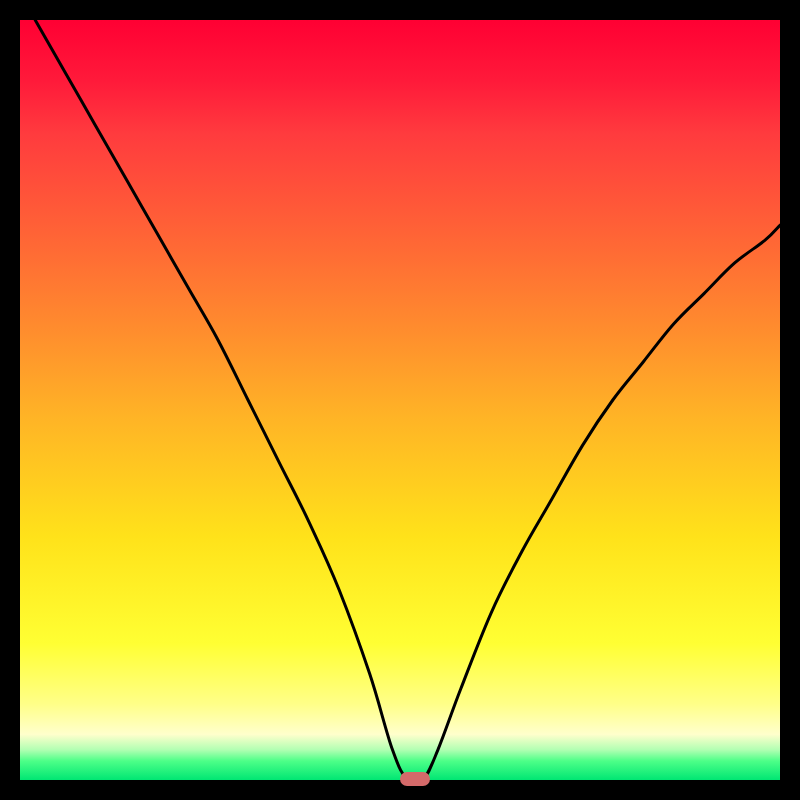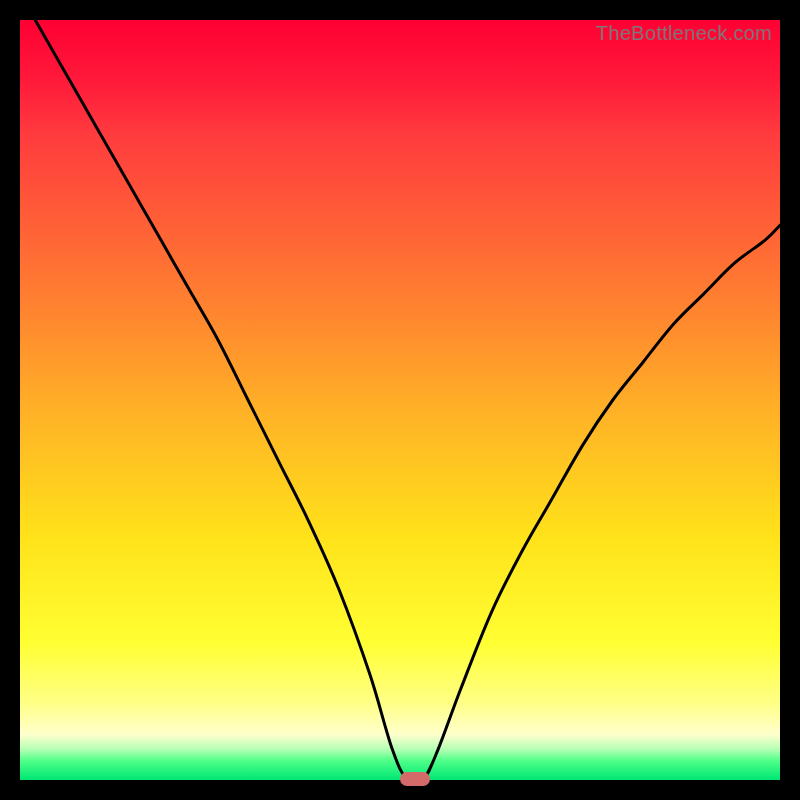--- a/index.html
+++ b/index.html
@@ -56,20 +56,19 @@
     height: 14px;
     border-radius: 7px;
     background: #d46a6a;
   }
 </style>
 </head>
 <body>
 
 <div class="chart-container">
 
-  <div class="watermark">TheBottleneck.com</div>
 
   <svg class="curve" viewBox="0 0 760 760" preserveAspectRatio="none">
     <path fill="none" stroke="#000000" stroke-width="3" stroke-linecap="round" d="M 15.2 0.0 C 20.7 9.6, 34.7 34.0, 45.6 53.2 C 56.5 72.4, 65.1 87.2, 76.0 106.4 C 86.9 125.6, 95.5 140.4, 106.4 159.6 C 117.3 178.8, 125.9 193.6, 136.8 212.8 C 147.7 232.0, 156.3 246.8, 167.2 266.0 C 178.1 285.2, 186.7 298.7, 197.6 319.2 C 208.5 339.7, 217.1 358.1, 228.0 380.0 C 238.9 401.9, 247.5 418.9, 258.4 440.8 C 269.3 462.7, 277.9 478.3, 288.8 501.6 C 299.7 524.9, 308.3 542.6, 319.2 570.0 C 330.1 597.4, 340.0 624.9, 349.6 653.6 C 359.2 682.3, 365.6 710.4, 372.4 729.6 C 379.2 748.8, 382.1 754.5, 387.6 760.0 C 393.1 765.5, 397.3 765.5, 402.8 760.0 C 408.3 754.5, 411.2 746.0, 418.0 729.6 C 424.8 713.2, 431.2 693.4, 440.8 668.8 C 450.4 644.2, 460.3 617.4, 471.2 592.8 C 482.1 568.2, 490.7 552.5, 501.6 532.0 C 512.5 511.5, 521.1 498.0, 532.0 478.8 C 542.9 459.6, 551.5 443.4, 562.4 425.6 C 573.3 407.8, 581.9 395.0, 592.8 380.0 C 603.7 365.0, 612.3 355.7, 623.2 342.0 C 634.1 328.3, 642.7 316.3, 653.6 304.0 C 664.5 291.7, 673.1 284.5, 684.0 273.6 C 694.9 262.7, 703.5 252.8, 714.4 243.2 C 725.3 233.6, 736.6 227.2, 744.8 220.4 C 753.0 213.6, 757.3 207.9, 760.0 205.2"></path>
   </svg>
 
   <div class="minimum-marker" style="left: 380.2px; top: 752px; background: rgb(212, 106, 106);"></div>
 </div>
 
 </body></html>

